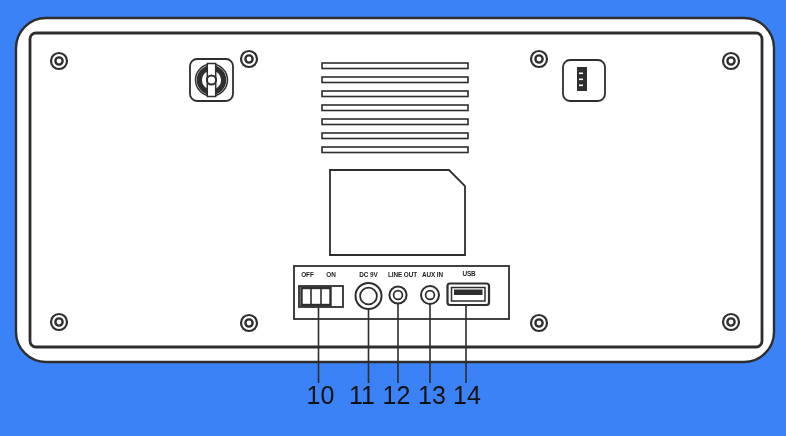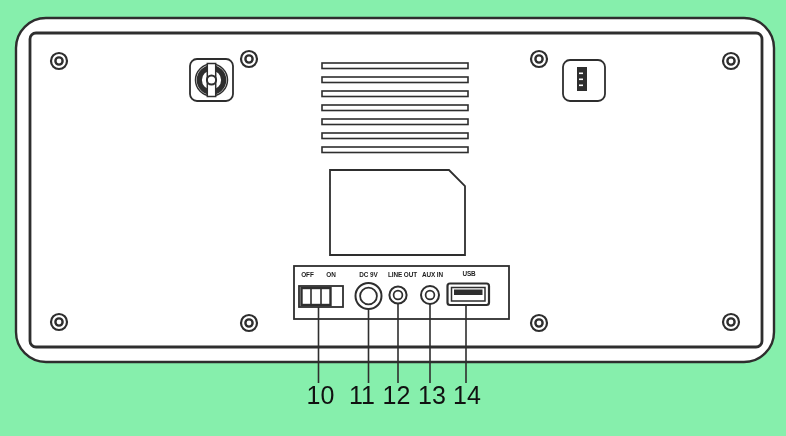--- a/index.html
+++ b/index.html
@@ -1,16 +1,16 @@
 <!DOCTYPE html>
 <html><head>
 <meta charset="utf-8">
 <style>
   html,body{margin:0;padding:0;background:#ffffff;}
-  .stage{position:relative;width:786px;height:436px;background:#86efac;
+  .stage{position:relative;width:786px;height:436px;background:#3b82f6;
          font-family:"Liberation Sans",sans-serif;overflow:hidden;}
   svg{display:block;}
   .ln{fill:none;stroke:#2e2e2e;}
   .fillw{fill:#ffffff;stroke:#2e2e2e;}
   .solid{fill:#2e2e2e;stroke:none;}
   .lbl{font-family:"Liberation Sans",sans-serif;font-weight:700;font-size:6.4px;
        fill:#1d1d1d;letter-spacing:-0.1px;}
   .num{font-family:"Liberation Sans",sans-serif;font-weight:400;font-size:25px;
        fill:#111111;}
 </style>

